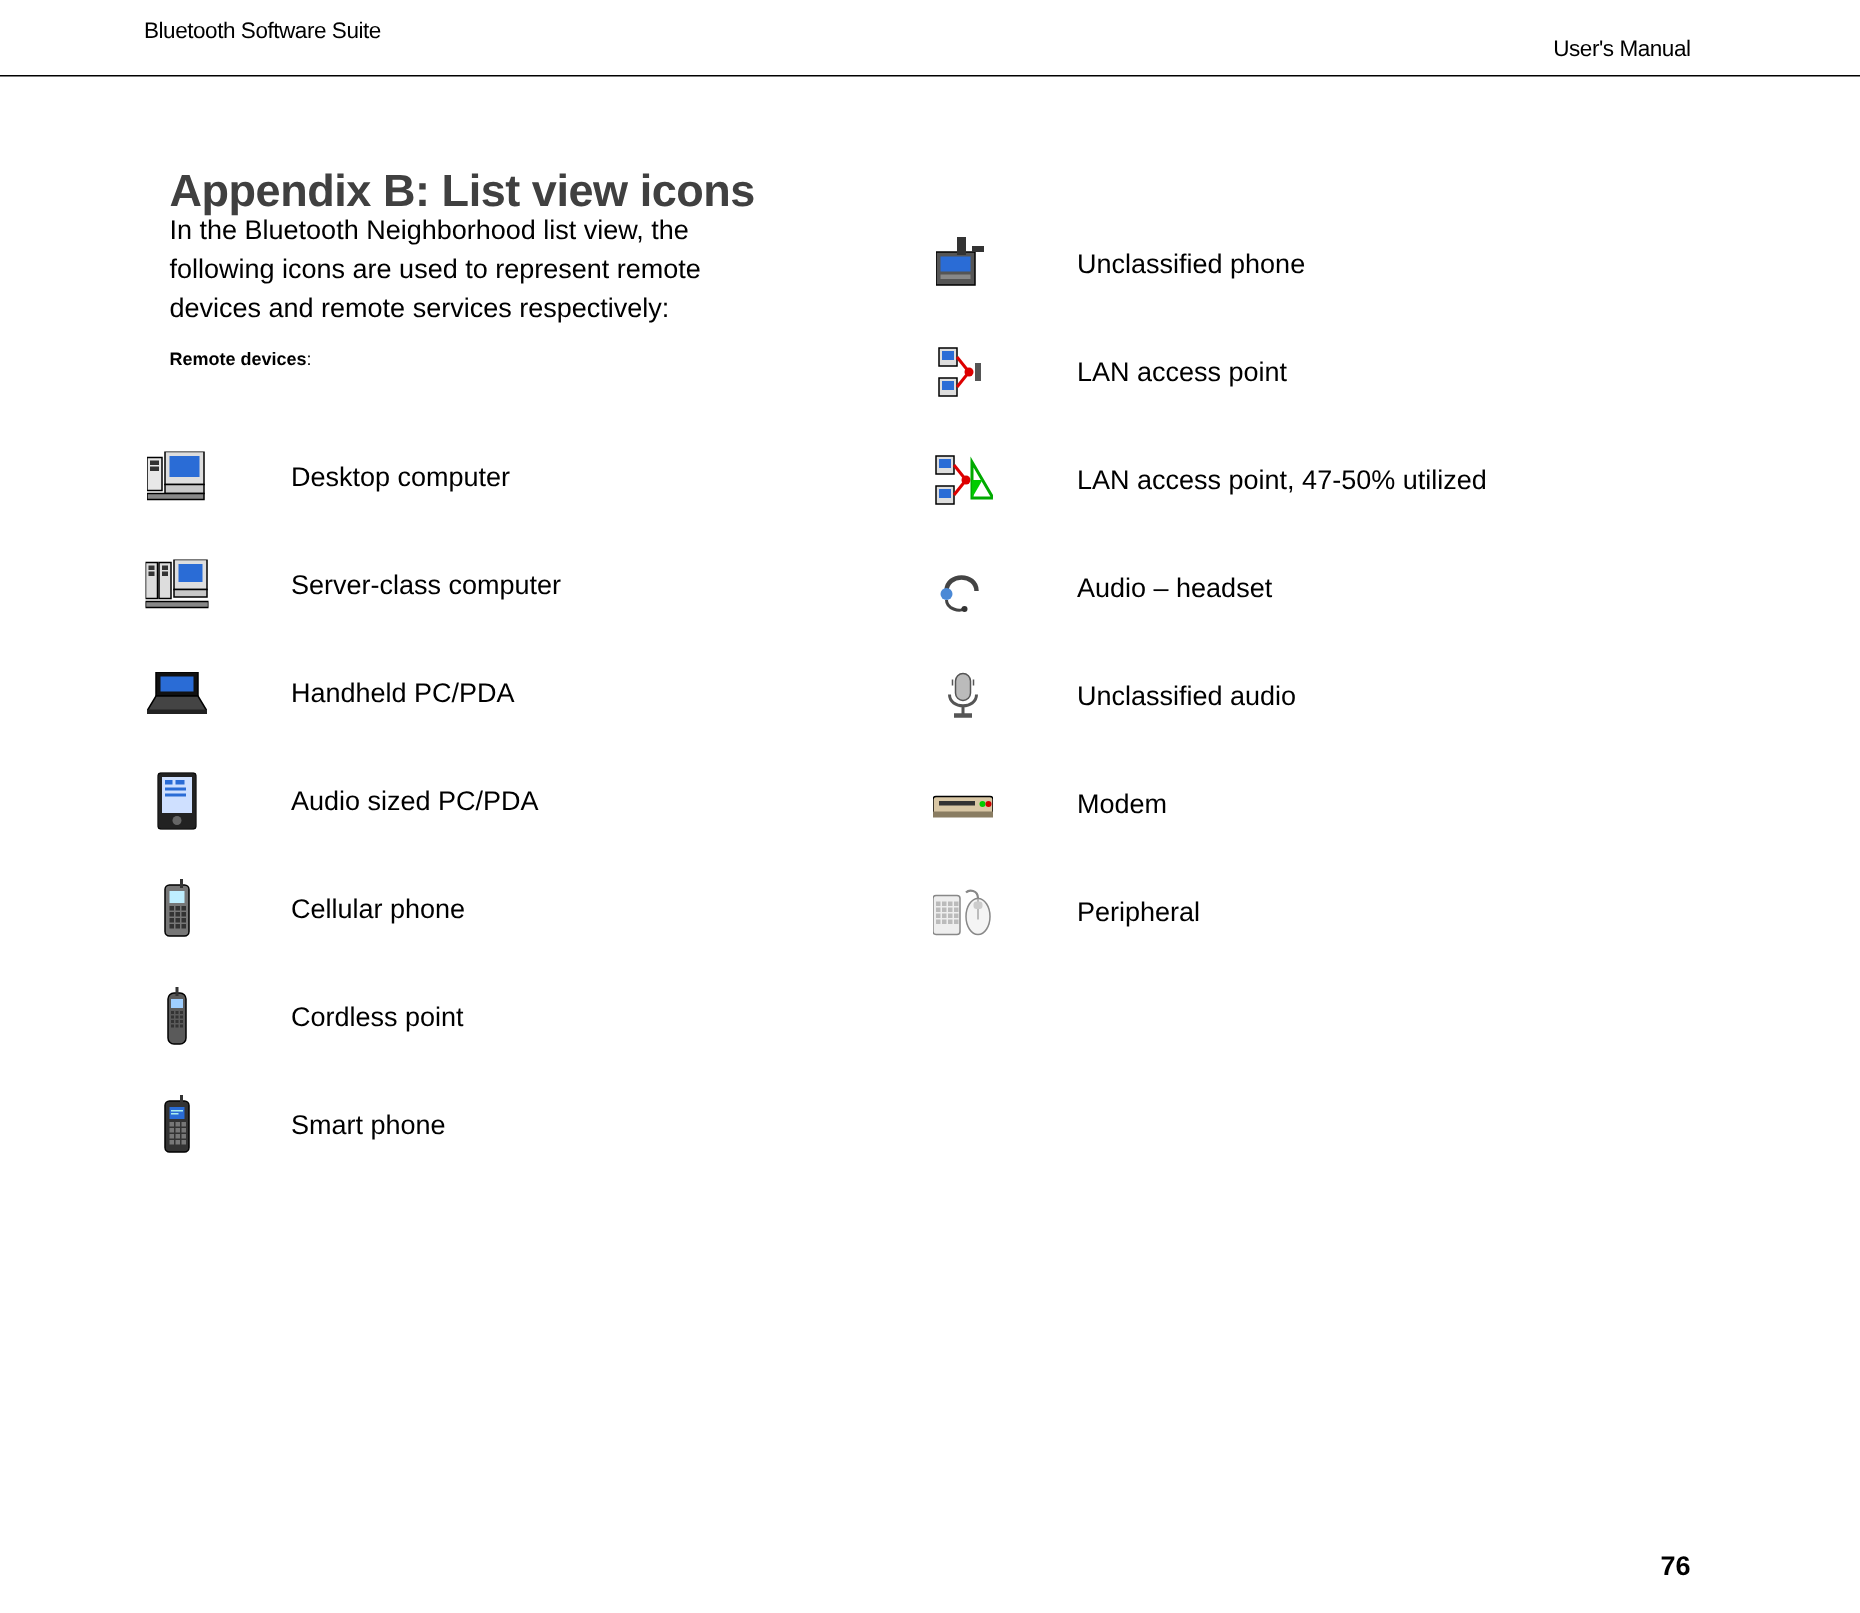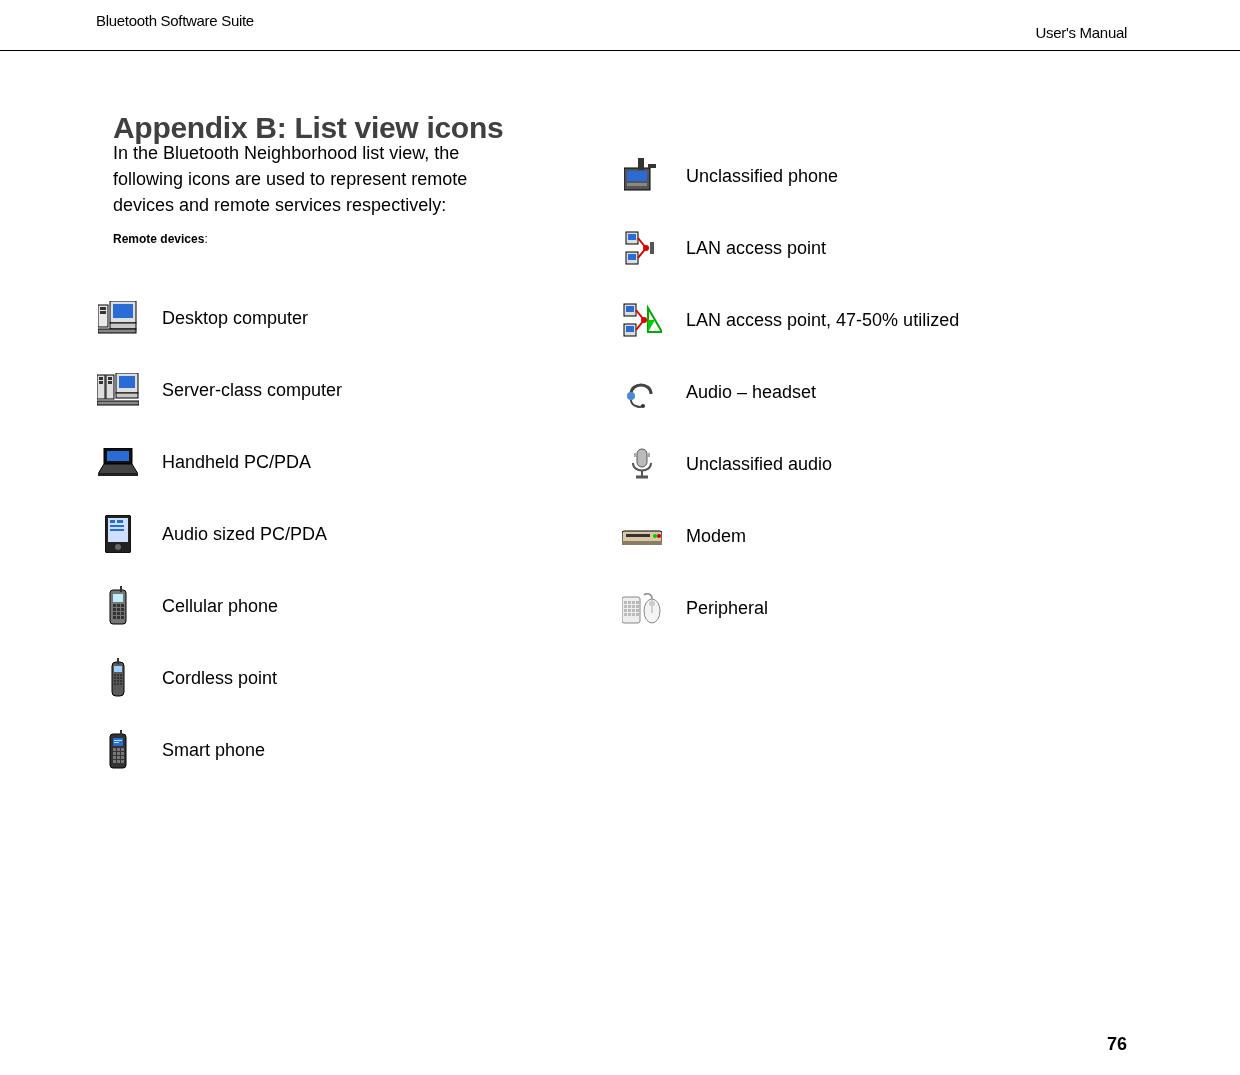--- a/index.html
+++ b/index.html
@@ -82,20 +82,21 @@
   }
   .col-right {
     position: absolute;
     left: 620px;
     top: 140px;
   }
   .row {
     display: flex;
     align-items: center;
     height: 72px;
+    gap: 32px;
   }
   .row .icon {
     width: 44px;
     height: 44px;
     margin-right: 22px;
     display: flex;
     align-items: center;
     justify-content: center;
   }
   .row .label {

